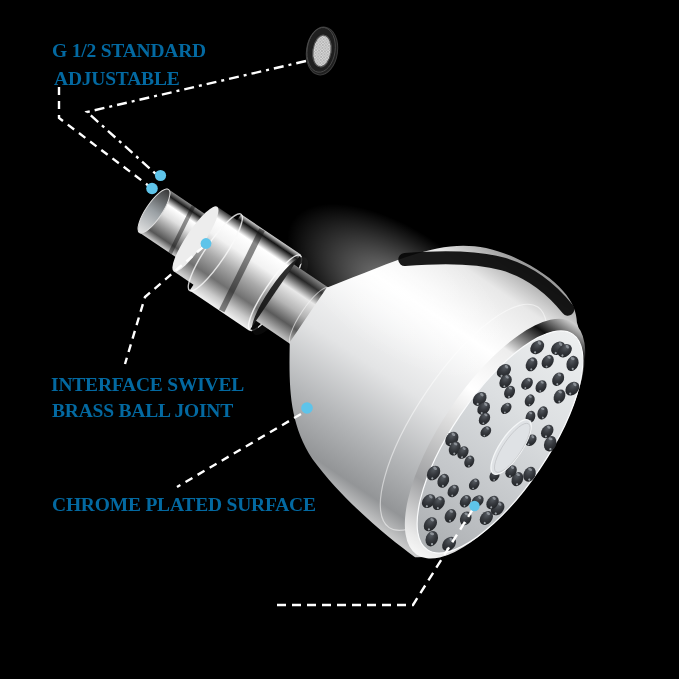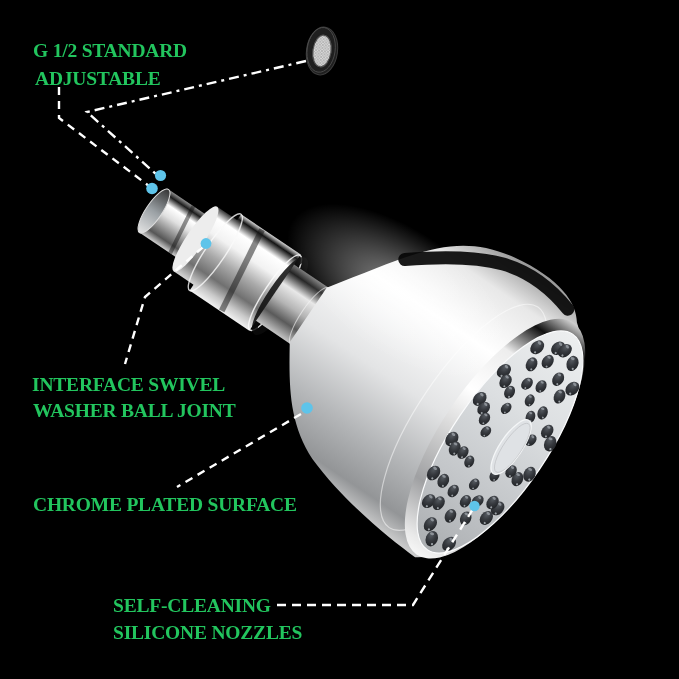--- a/index.html
+++ b/index.html
@@ -1,20 +1,20 @@
 <!DOCTYPE html>
 <html><head>
 <meta charset="utf-8">
 <style>
   html,body{margin:0;padding:0;background:#000;}
   .stage{position:relative;width:679px;height:679px;background:#000;overflow:hidden;
          font-family:"Liberation Serif", serif;}
   .stage svg{position:absolute;left:0;top:0;}
-  .label{position:absolute;color:#22c55e;font-weight:700;font-size:19.5px;
-         letter-spacing:-0.2px;white-space:nowrap;line-height:1;}
+  .label{position:absolute;color:#0369a1;font-weight:700;font-size:19.5px;
+         letter-spacing:-0.2px;white-space:nowrap;line-height:1;margin-left:19px;}
 </style>
 </head>
 <body>
 
 <div class="stage">
 
 <svg width="679" height="679" viewBox="0 0 679 679">
   <defs>
     <linearGradient id="pipeGrad" gradientUnits="userSpaceOnUse" x1="0" y1="-26" x2="0" y2="26">
       <stop offset="0" stop-color="#8e8e8e"></stop>
@@ -405,20 +405,18 @@
     <circle cx="307" cy="408" r="5.8" fill="#5ec4ea"></circle>
     <circle cx="474.5" cy="506" r="5.2" fill="#5ec4ea"></circle>
   </g>
 </svg>
 
 <div class="label" style="left:33px;top:41px">G 1/2 STANDARD</div>
 <div class="label" style="left:35px;top:69px">ADJUSTABLE</div>
 
 
 <div class="label" style="left:32px;top:375px">INTERFACE SWIVEL</div>
-<div class="label" style="left:33px;top:401px">WASHER BALL JOINT</div>
+<div class="label" style="left:33px;top:401px">BRASS BALL JOINT</div>
 
 <div class="label" style="left:33px;top:495px">CHROME PLATED SURFACE</div>
 
-<div class="label" style="left:113px;top:596px">SELF-CLEANING</div>
-<div class="label" style="left:113px;top:623px">SILICONE NOZZLES</div>
 
 </div>
 
 </body></html>

